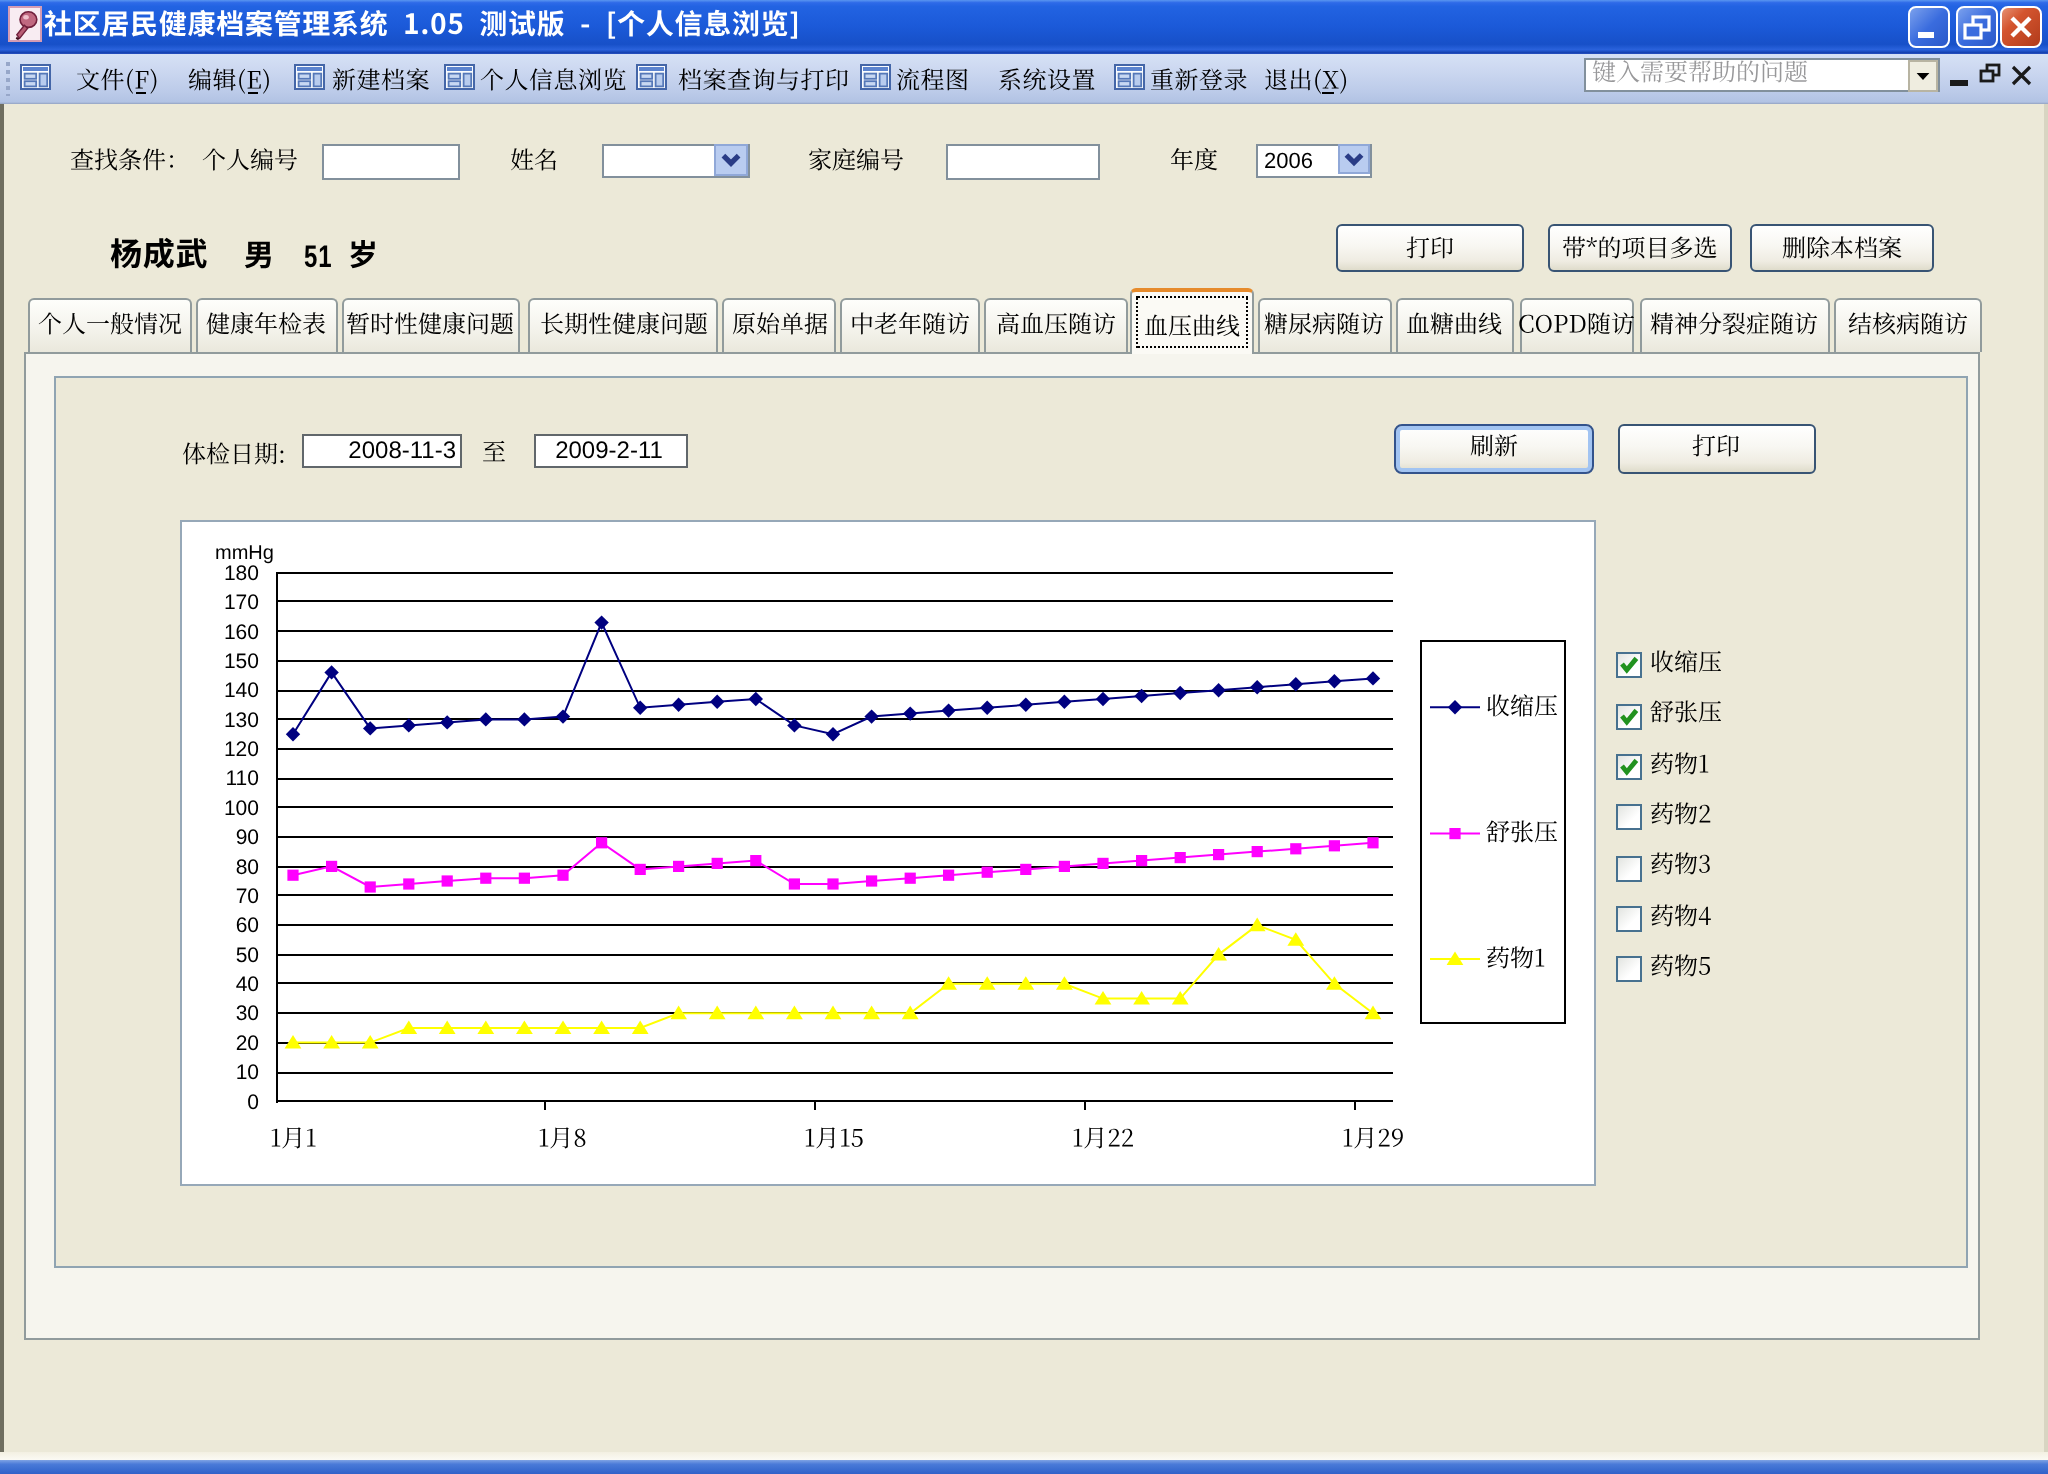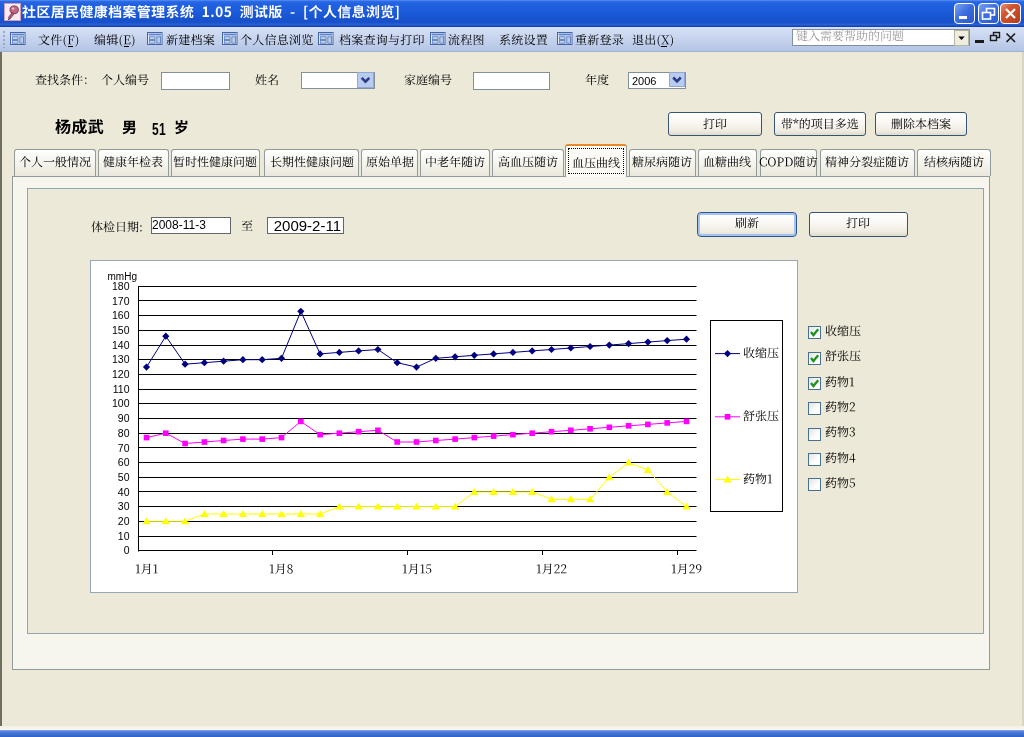--- a/index.html
+++ b/index.html
@@ -652,27 +652,27 @@
 border:1px solid #90A4B2;background:#ECE9D8"></div>
 <svg style="position:absolute;left:91.0px;top:221.0px;overflow:visible" width="52" height="15">
     <g transform="translate(0,10.26) scale(0.012000,-0.012000)" fill="#000">
       <use href="#g137" x="0"></use>
       <use href="#g103" x="1000"></use>
       <use href="#g138" x="2000"></use>
       <use href="#g109" x="3000"></use>
       <use href="#g139" x="4000"></use>
     </g>
   </svg>
-<div class="abs" style="left:151px;top:216.5px;width:80px;height:17px;box-sizing:border-box;border:1px solid #61676B;background:#fff;font-size:12px;text-align:left;padding-right:2px;line-height:15px">2008-11-3</div>
+<div class="abs" style="left:151px;top:216.5px;width:80px;height:17px;box-sizing:border-box;border:1px solid #61676B;background:#fff;font-size:12px;text-align:right;padding-right:2px;line-height:15px">2008-11-3</div>
 <svg style="position:absolute;left:241.0px;top:220.0px;overflow:visible" width="13" height="15">
     <g transform="translate(0,10.26) scale(0.012000,-0.012000)" fill="#000">
       <use href="#g140" x="0"></use>
     </g>
   </svg>
-<div class="abs" style="left:267px;top:216.5px;width:77px;height:17px;box-sizing:border-box;border:1px solid #61676B;background:#fff;font-size:15px;text-align:right;padding-right:2px;line-height:15px">2009-2-11</div>
+<div class="abs" style="left:267px;top:216.5px;width:77px;height:17px;box-sizing:border-box;border:1px solid #61676B;background:#fff;font-size:12px;text-align:center;padding-right:2px;line-height:15px">2009-2-11</div>
 <div class="btn" style="left:697px;top:212px;width:100px;height:25px;
 box-shadow:inset 0 0 0 2px #A2C4F2;border-color:#33538C;border-radius:4px"></div>
 <svg style="position:absolute;left:735.0px;top:217.0px;overflow:visible" width="25" height="15">
     <g transform="translate(0,10.26) scale(0.012000,-0.012000)" fill="#000">
       <use href="#g141" x="0"></use>
       <use href="#g36" x="1000"></use>
     </g>
   </svg>
 <div class="btn" style="left:809px;top:212px;width:99px;height:25px"></div>
 <svg style="position:absolute;left:846.0px;top:217.0px;overflow:visible" width="25" height="15">

